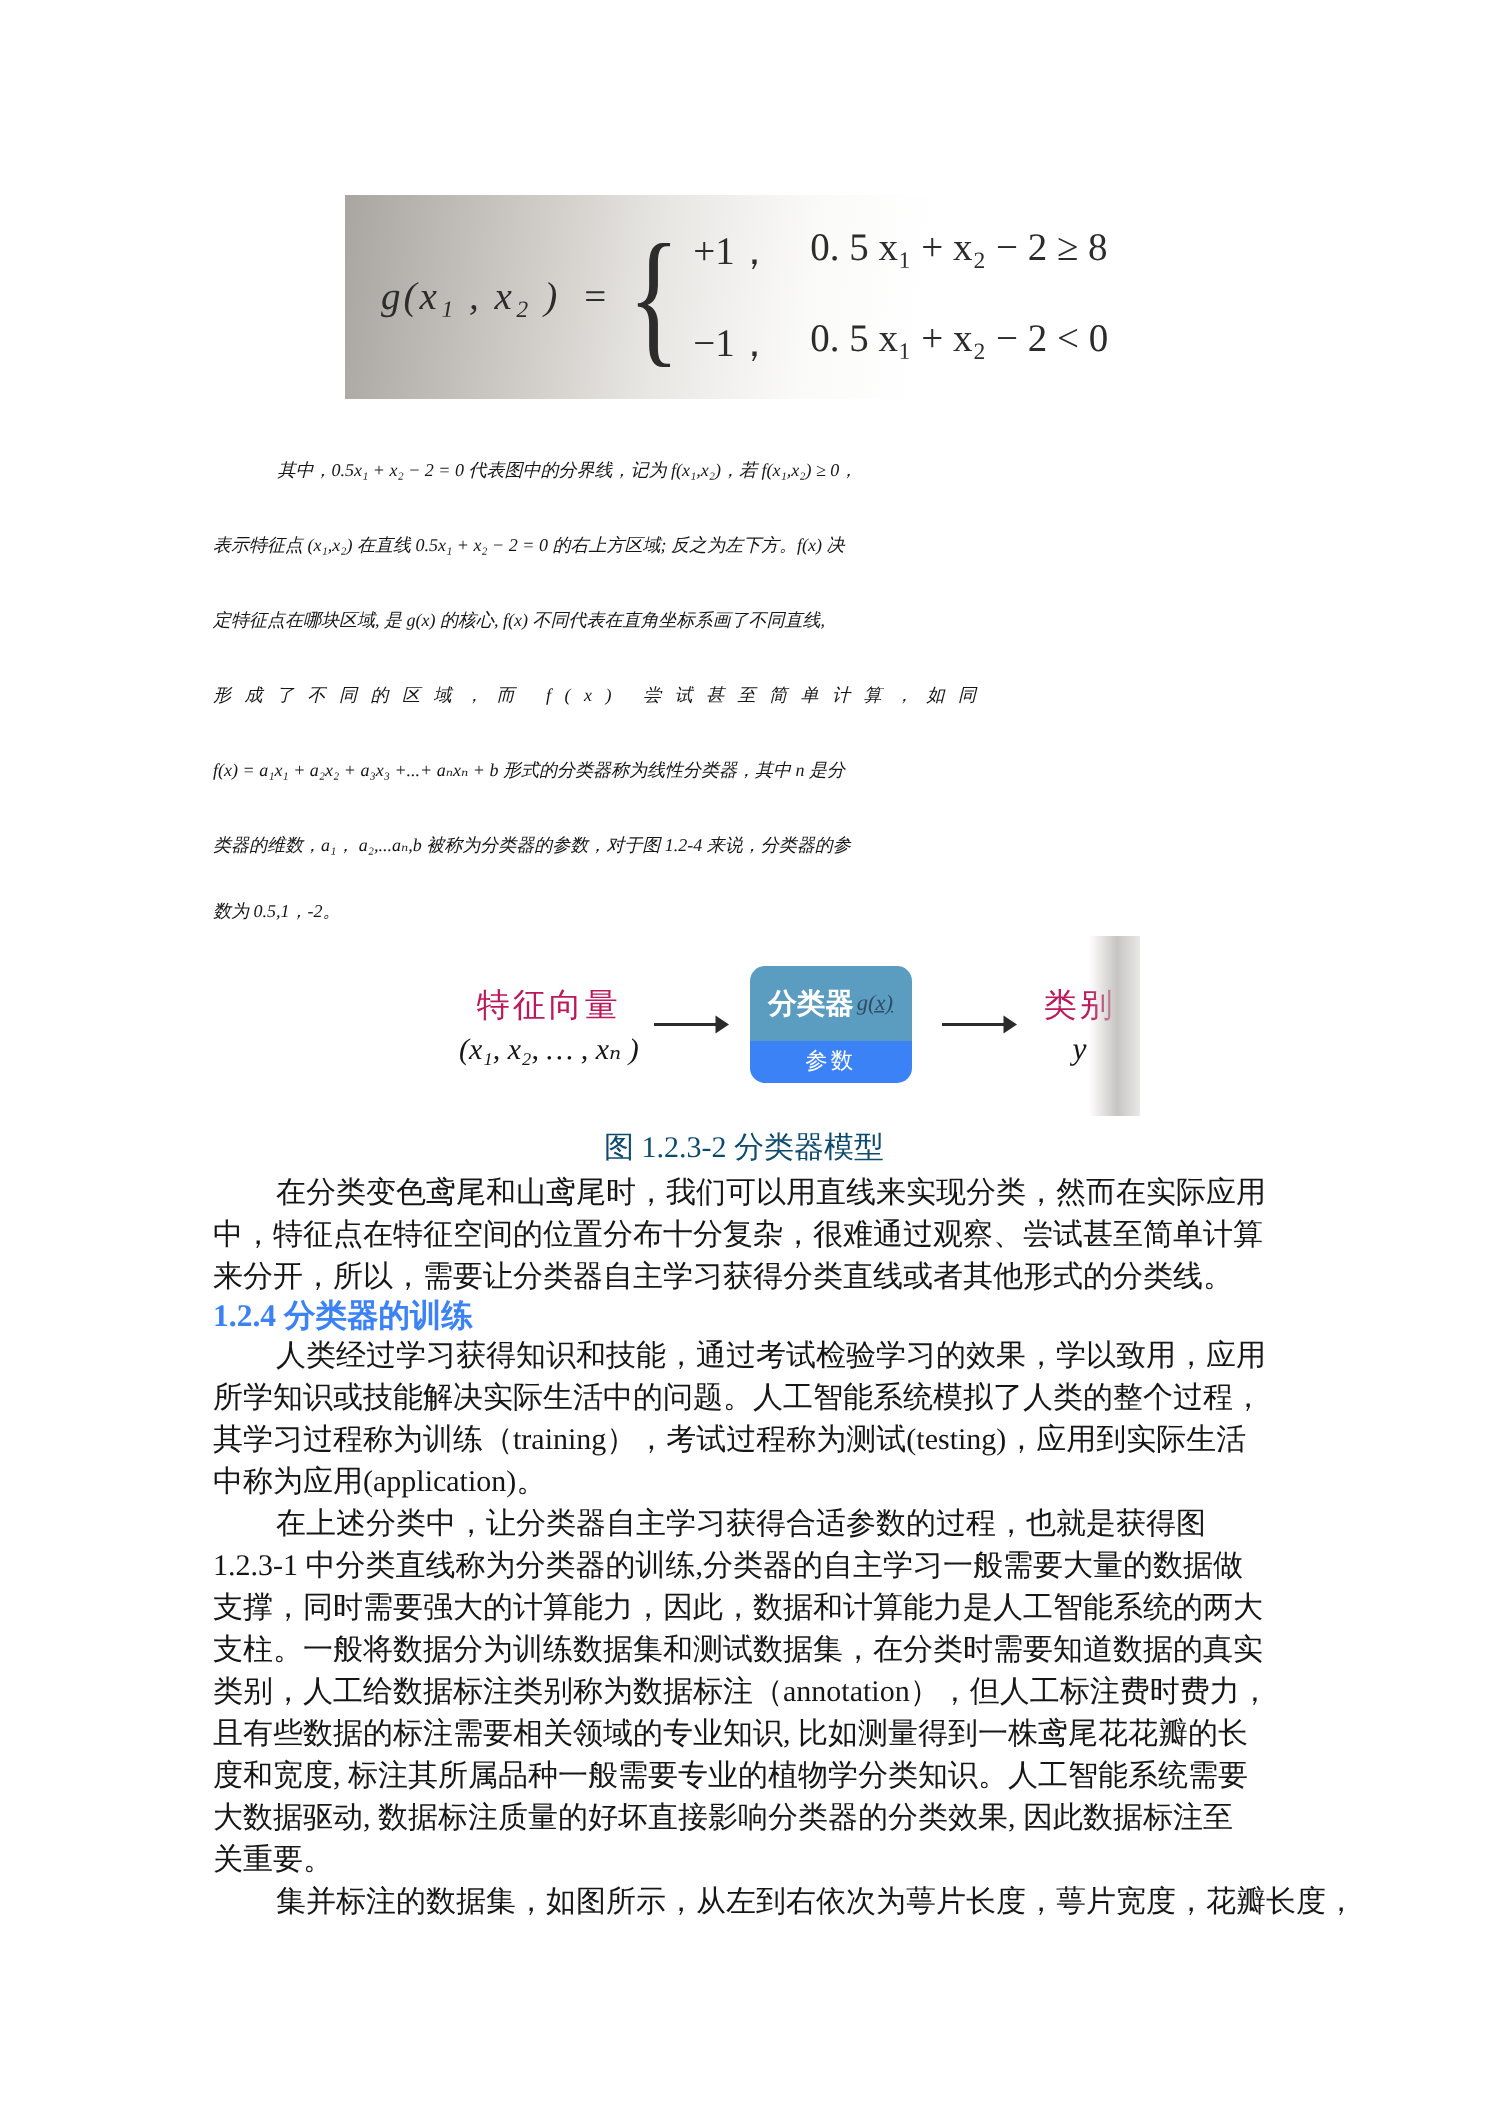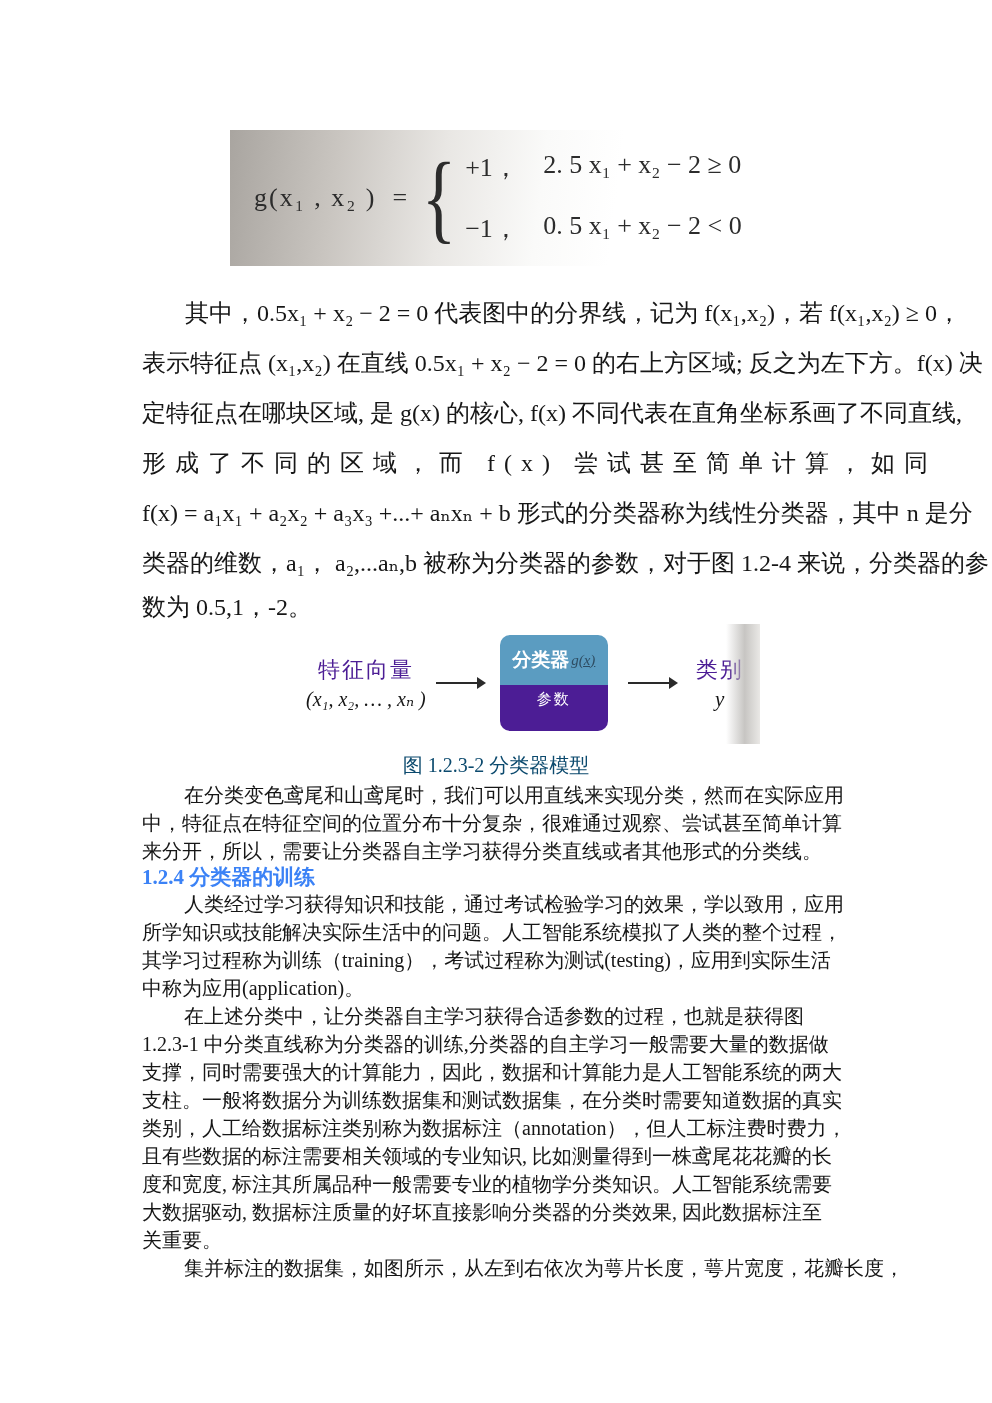--- a/index.html
+++ b/index.html
@@ -7,32 +7,32 @@
     position:relative; width:992px; height:1403px; background:#ffffff;
     font-family:"Liberation Serif","DejaVu Serif",serif; color:#161616; overflow:hidden;
   }
 
   
   .formula-scan {
     box-sizing:border-box; margin:130px 0 0 230px; width:532px; height:136px;
     background:linear-gradient(97deg,#a9a5a0 0%,#c9c5c0 20%,#e9e7e4 40%,#fafaf9 58%,#ffffff 72%);
     display:flex; align-items:center; font-size:26px; color:#2c2c2c;
   }
-  .f-lhs { margin-left:24px; letter-spacing:2px; white-space:nowrap; }
+  .f-lhs { font-style:italic; margin-left:24px; letter-spacing:2px; white-space:nowrap; }
   .f-eq  { margin-left:16px; }
   .f-brace {
     font-family:"Liberation Serif",serif; font-size:100px; line-height:100px;
     margin-left:8px; transform:scaleX(.72); color:#2c2c2c; font-weight:400;
   }
   .f-cases { display:flex; flex-direction:column; gap:26px; margin-left:2px; }
   .f-row { display:flex; white-space:nowrap; }
   .f-val { width:78px; }
 
   
-  .p-wide { margin:22px 130px 0 142px; font-size:24px; }
+  .p-wide { margin:22px 130px 0 142px; font-size:12px;font-style:italic; }
   .p-wide .tline { line-height:50px; white-space:nowrap; }
   .p-wide .tline:first-child { text-indent:43px; }
   .p-wide .tline:nth-child(4) { letter-spacing:9px; }
   .p-wide .tline:nth-child(7) { line-height:38px; }
 
   .p-body { margin:0 130px 0 142px; font-size:20px; }
   .p-body .tline { line-height:28px; white-space:nowrap; }
   .p-body .tline:first-child { text-indent:42px; }
   .mt3 { margin-top:3px; }
 
@@ -40,32 +40,32 @@
     margin:0 0 0 142px; font-size:21px; font-weight:bold; line-height:25px;
     font-family:"Liberation Serif","DejaVu Serif",serif; color:#3b82f6;
   }
 
   
   .figure {
     position:relative; margin:0 0 0 282px; width:478px; height:114px;
     display:flex; align-items:center; background:#ffffff;
   }
   .fig-input { margin-left:24px; text-align:center; }
-  .fig-cn { font-family:"Liberation Sans","DejaVu Sans",sans-serif; font-size:22px; color:#4c1d95; letter-spacing:2px; }
+  .fig-cn { font-family:"Liberation Sans","DejaVu Sans",sans-serif; font-size:22px; color:#be185d; letter-spacing:2px; }
   .fig-math { font-style:italic; font-size:20px; margin-top:2px; white-space:nowrap; }
   .arrow { position:relative; width:50px; height:12px; margin-left:10px; flex:none; }
   .arrow::before { content:""; position:absolute; left:0; right:7px; top:5px; border-top:2px solid #2a2a2a; }
   .arrow::after  { content:""; position:absolute; right:0; top:0;
                    border-left:9px solid #2a2a2a; border-top:6px solid transparent; border-bottom:6px solid transparent; }
   .arrow2 { margin-left:20px; }
   .fig-box { margin-left:14px; width:108px; border-radius:10px; overflow:hidden; text-align:center; flex:none; }
   .fig-box-top { background:#5b9cc1; height:50px; display:flex; align-items:center; justify-content:center; }
   .fig-box-title { font-family:"Liberation Sans","DejaVu Sans",sans-serif; font-weight:bold; font-size:19px; color:#ffffff; }
   .fig-box-gx { font-style:italic; font-size:15px; color:#2e4d63; margin-left:2px;text-decoration:underline; }
-  .fig-box-bottom { background:#4c1d95; height:46px; line-height:28px;
+  .fig-box-bottom { background:#3b82f6; height:28px; line-height:28px;
                     font-family:"Liberation Sans","DejaVu Sans",sans-serif; font-size:15px; color:#ffffff; letter-spacing:2px; }
   .fig-output { margin-left:18px; text-align:center; }
   .fig-output .fig-math { font-size:21px; }
   .scan-shadow {
     position:absolute; right:0; top:-2px; bottom:-4px; width:34px;
     background:linear-gradient(to right, rgba(196,194,191,0) 0%, #bdbbb8 55%, #e6e4e1 100%);
     opacity:.85;
   }
 
   .caption { margin-top:13px; text-align:center; font-size:20px; line-height:25px; color:#0c4a6e; }
@@ -75,21 +75,21 @@
 
 <div class="page">
 
   <div class="formula-scan">
     <span class="f-lhs">g(x₁ , x₂ )</span>
     <span class="f-eq">=</span>
     <span class="f-brace">{</span>
     <div class="f-cases">
       <div class="f-row">
         <span class="f-val">+1，</span>
-        <span class="f-cond">2. 5 x₁ + x₂ − 2 ≥ 0</span>
+        <span class="f-cond">0. 5 x₁ + x₂ − 2 ≥ 8</span>
       </div>
       <div class="f-row">
         <span class="f-val">−1，</span>
         <span class="f-cond">0. 5 x₁ + x₂ − 2 &lt; 0</span>
       </div>
     </div>
   </div>
 
   <div class="p-wide">
       <div class="tline">其中，0.5x₁ + x₂ − 2 = 0 代表图中的分界线，记为 f(x₁,x₂)，若 f(x₁,x₂) ≥ 0，</div>

